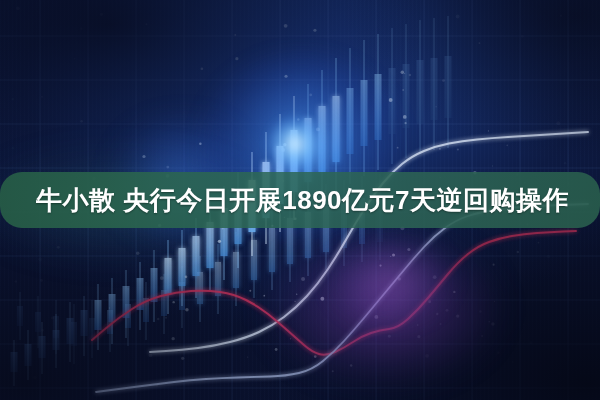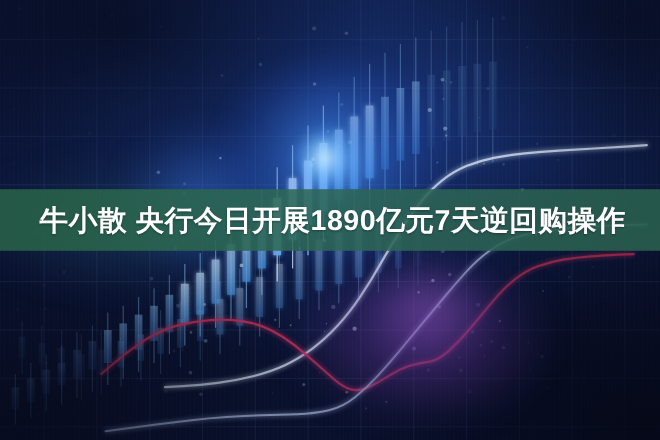--- a/index.html
+++ b/index.html
@@ -95,20 +95,21 @@
     background: linear-gradient(90deg,
         rgba(38,92,70,.93) 0%,
         rgba(42,100,78,.90) 22%,
         rgba(45,104,86,.86) 46%,
         rgba(44,98,84,.88) 72%,
         rgba(40,92,76,.92) 100%);
     display: flex;
     align-items: center;
     box-sizing: border-box;
     padding-left: 36px;
+    border-radius: 22px;
   }
   #headline-text {
     color: #ffffff;
     font-size: 26px;
     font-weight: bold;
     letter-spacing: .5px;
     white-space: nowrap;
     line-height: 1;
     text-shadow: 0 1px 2px rgba(0,0,0,.35);
   }

